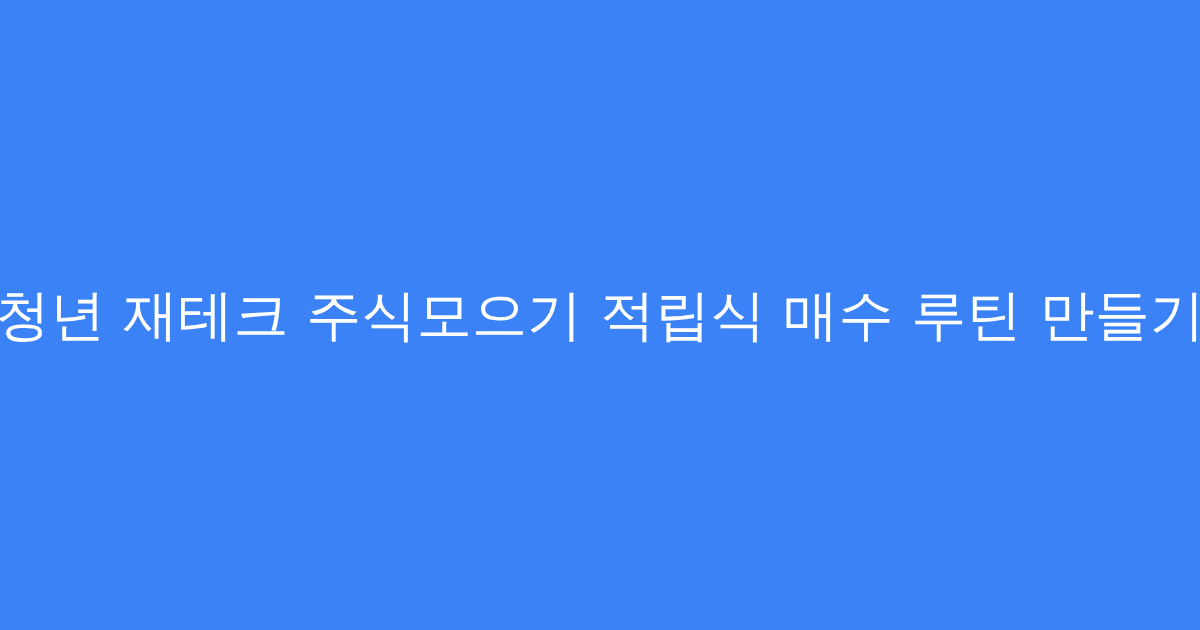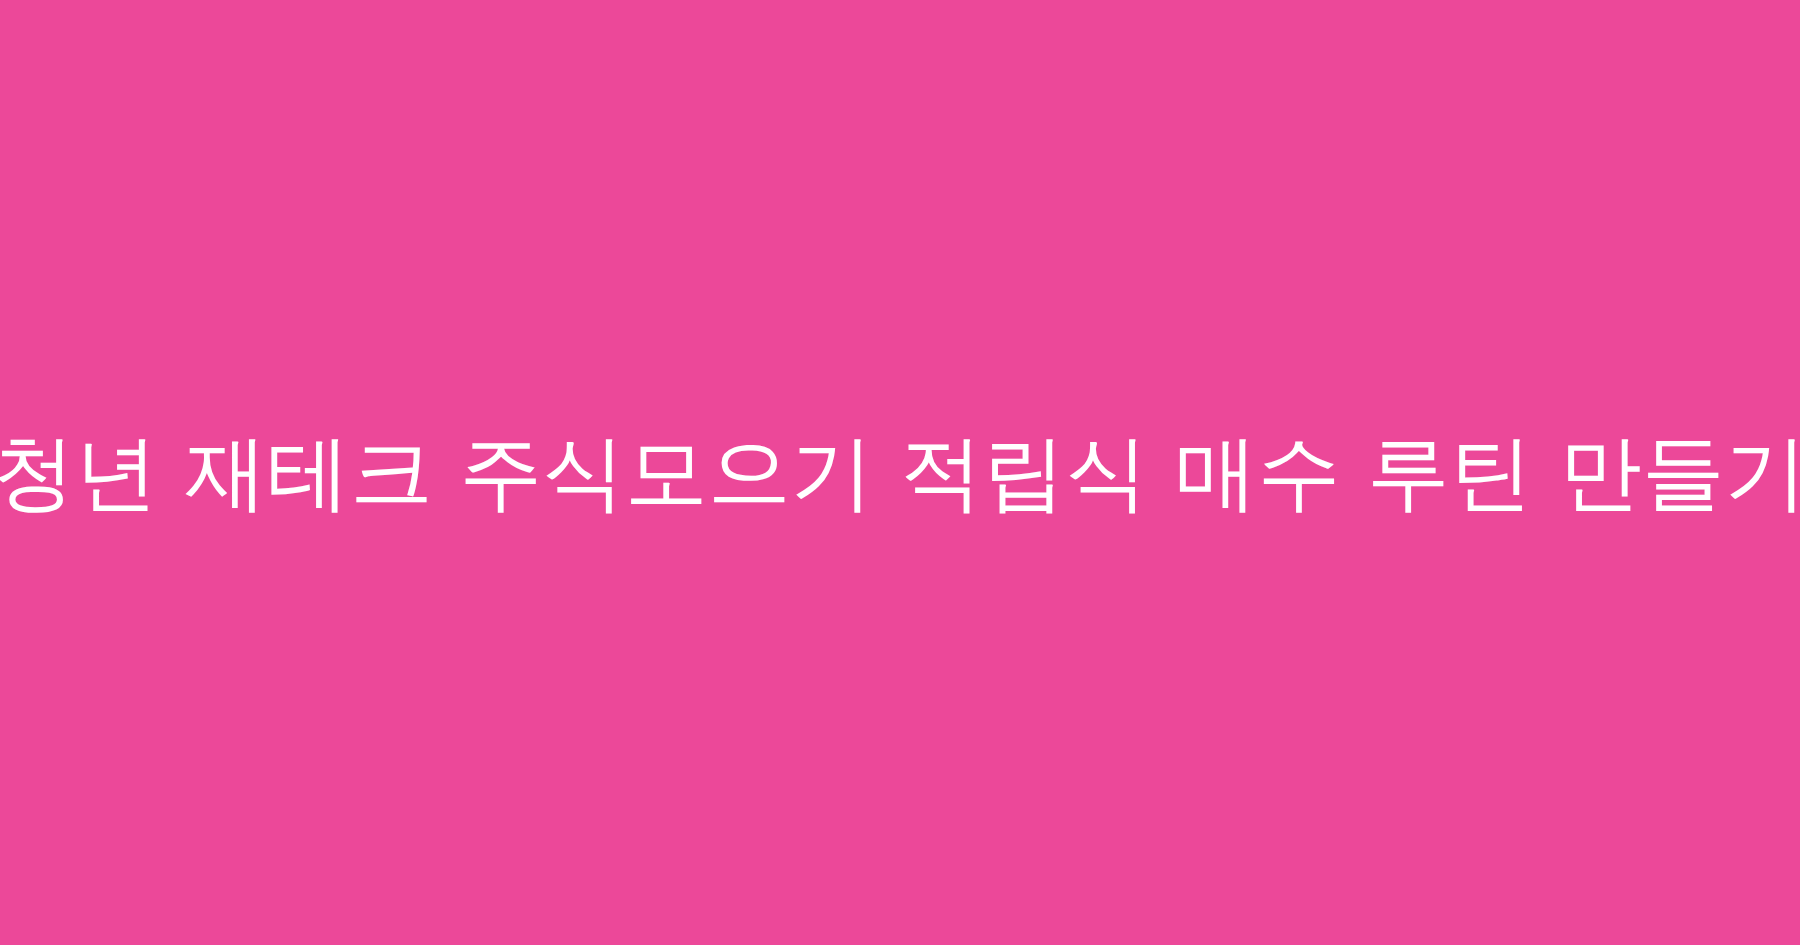--- a/index.html
+++ b/index.html
@@ -45,17 +45,17 @@
     line-height: 1.28;
     letter-spacing: 0.2px;
     white-space: nowrap;
     text-align: center;
     -webkit-font-smoothing: antialiased;
   }
 </style>
 </head>
 <body>
 
-<div class="og-card" style="background-color: #ec4899;">
+<div class="og-card" style="background-color: #3b82f6;">
   <div class="og-card__inner">
     <h1 class="og-card__title" style="color: rgb(255, 255, 255);">청년 재테크 주식모으기 적립식 매수 루틴 만들기</h1>
   </div>
 </div>
 
 </body></html>

